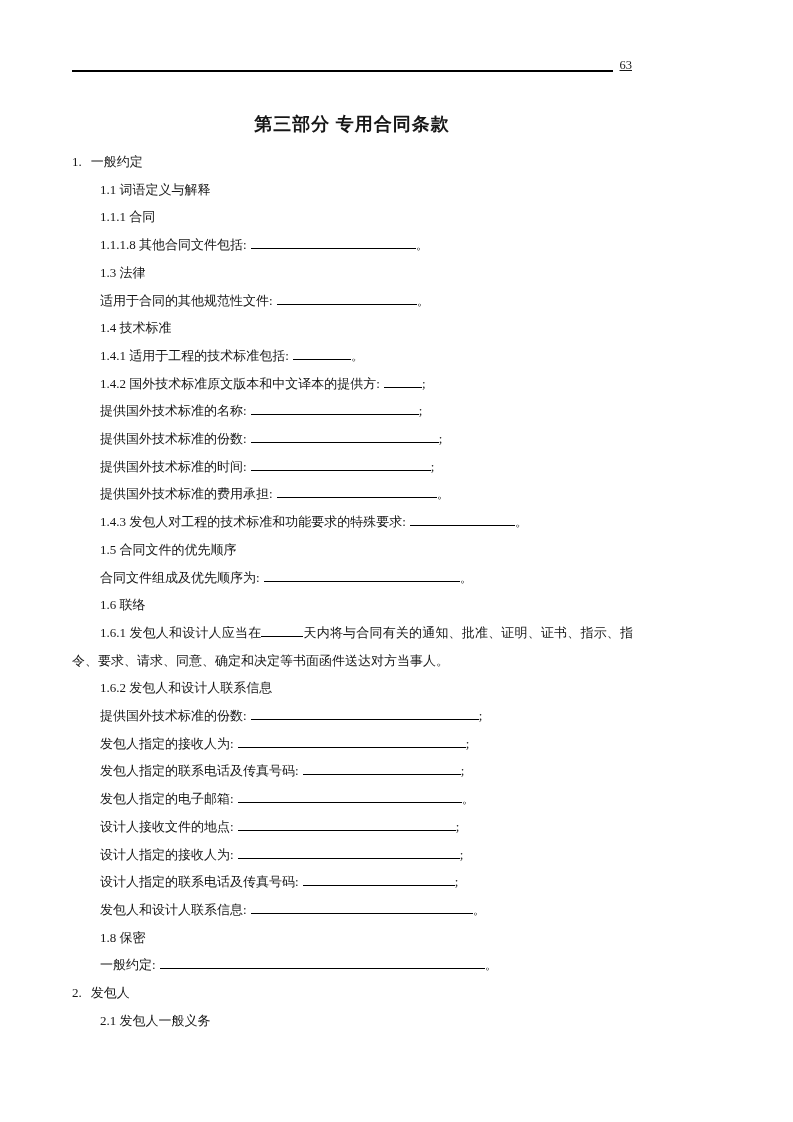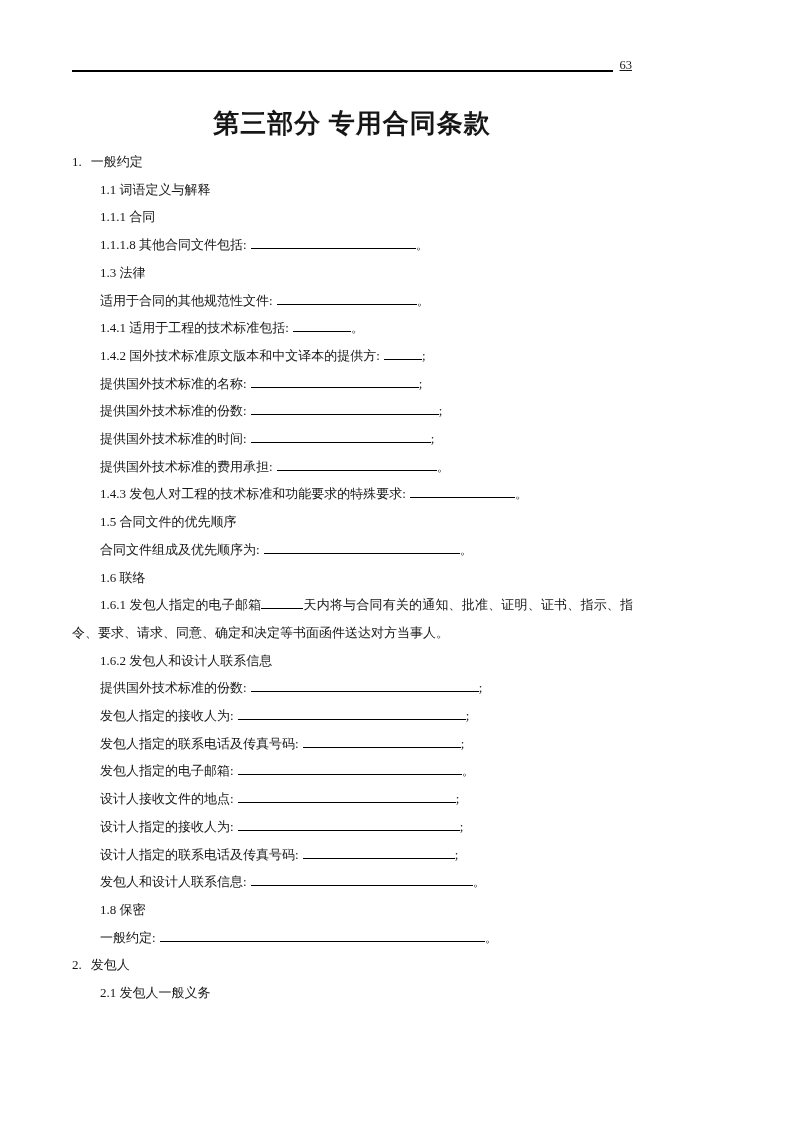--- a/index.html
+++ b/index.html
@@ -28,21 +28,21 @@
   .page-number {
     font-size: 12.5px;
     line-height: 1;
     padding-left: 7px;
     margin-bottom: 2px;
     text-decoration: underline;
   }
   .doc-title {
     margin: 36px 0 0 0;
     text-align: center;
-    font-size: 26px;
+    font-size: 18px;
     font-weight: 700;
     letter-spacing: 1px;
     line-height: 30px;
   }
   .doc-body {
     margin: 9px 71px 16px 72px;
     line-height: 27.7px;
   }
   .line { white-space: nowrap; }
   .indent { padding-left: 28px; }
@@ -93,20 +93,23 @@
   </div>
 
   <div class="line indent">
     <span>1.3 法律</span>
   </div>
 
   <div class="line indent">
     <span>适用于合同的其他规范性文件:</span><span class="blank" style="width: 140px;"></span><span>。</span>
   </div>
 
+  <div class="line indent">
+    <span>1.4 技术标准</span>
+  </div>
 
   <div class="line indent">
     <span>1.4.1 适用于工程的技术标准包括:</span><span class="blank" style="width: 58px;"></span><span>。</span>
   </div>
 
   <div class="line indent">
     <span>1.4.2 国外技术标准原文版本和中文译本的提供方:</span><span class="blank" style="width: 38px;"></span><span>;</span>
   </div>
 
   <div class="line indent">
@@ -135,21 +138,21 @@
 
   <div class="line indent">
     <span>合同文件组成及优先顺序为:</span><span class="blank" style="width: 196px;"></span><span>。</span>
   </div>
 
   <div class="line indent">
     <span>1.6 联络</span>
   </div>
 
   <div class="para">
-    <span>1.6.1 发包人指定的电子邮箱</span><span class="blank-inline" style="width: 42px;"></span><span>天内将与合同有关的通知、批准、证明、证书、指示、指令、要求、请求、同意、确定和决定等书面函件送达对方当事人。</span>
+    <span>1.6.1 发包人和设计人应当在</span><span class="blank-inline" style="width: 42px;"></span><span>天内将与合同有关的通知、批准、证明、证书、指示、指令、要求、请求、同意、确定和决定等书面函件送达对方当事人。</span>
   </div>
 
   <div class="line indent">
     <span>1.6.2 发包人和设计人联系信息</span>
   </div>
 
   <div class="line indent">
     <span>提供国外技术标准的份数:</span><span class="blank" style="width: 228px;"></span><span>;</span>
   </div>
 

